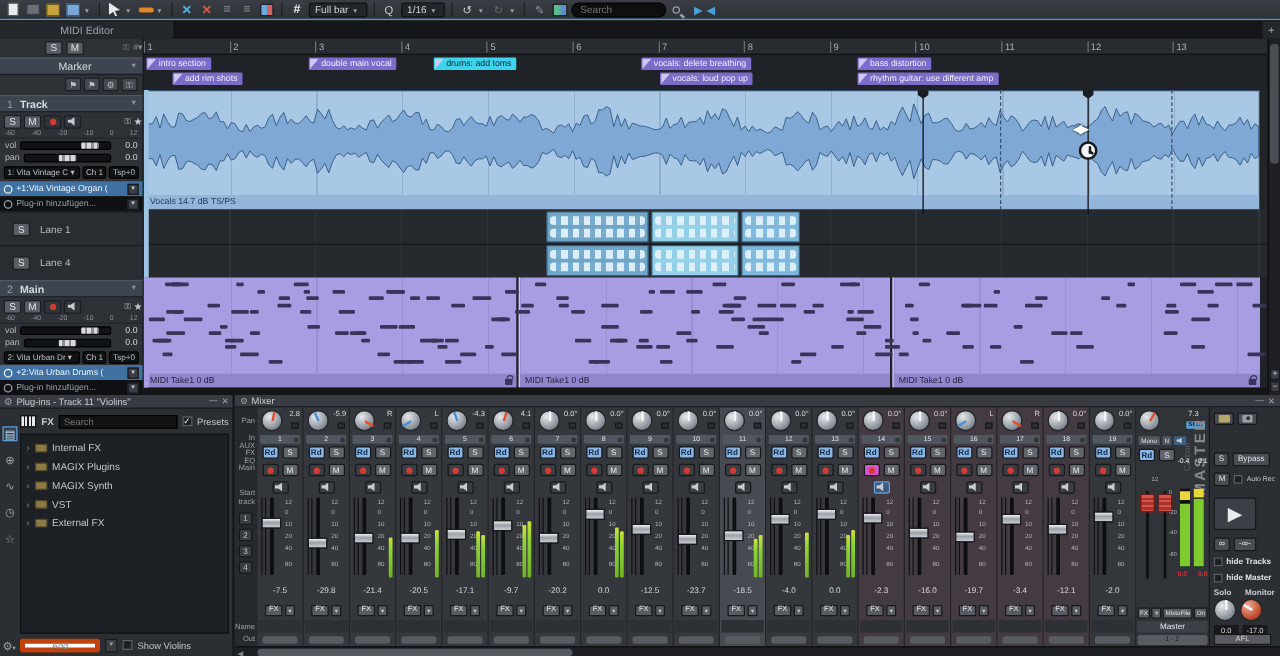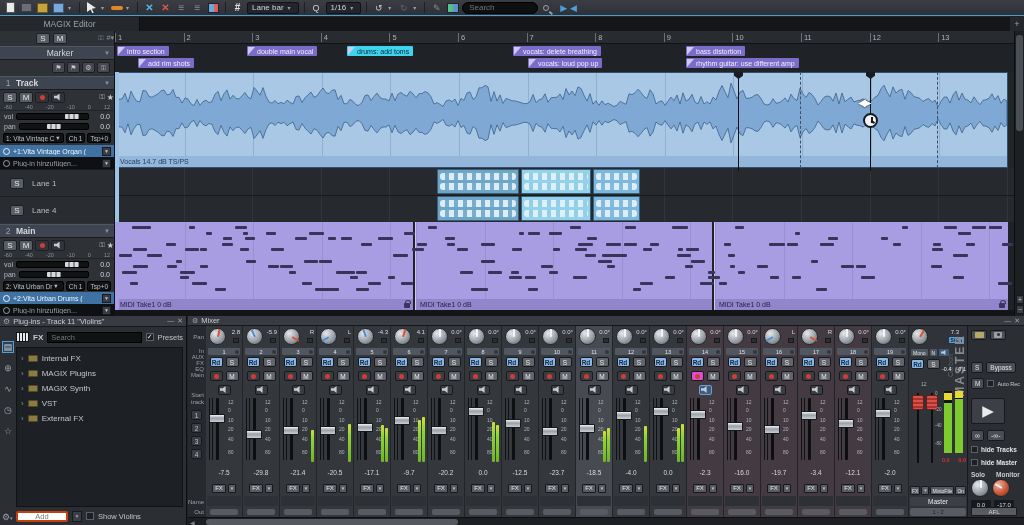--- a/index.html
+++ b/index.html
@@ -139,21 +139,21 @@
   .piano{width:13px;height:10px;background:repeating-linear-gradient(90deg,#e8eaec 0 2px,#17191c 2px 3px);border:1px solid #101214}
   .fxg{font-size:8px;font-weight:bold;color:#c8ccd0}
   .psearch{flex:1;height:11px;background:#101214;border:1px solid #000;color:#6a7077;font-size:7.5px;padding:0 3px}
   .psearch input{background:transparent;border:0;outline:0;color:#9aa0a8;font-size:7.5px;width:100%;font-family:"Liberation Sans",sans-serif}
   .cbx{width:8px;height:8px;background:#1c1f23;border:1px solid #5a6066;display:flex;align-items:center;justify-content:center;color:#e8eaec;font-size:7px;flex:0 0 auto}
   .treebox{position:absolute;left:16px;top:31px;right:3px;bottom:18px;background:#1d2024;border:1px solid #101214;padding-top:3px}
   .tree-item{display:flex;align-items:center;gap:4px;height:15px;padding-left:4px;font-size:8px;color:#c4c8cc}
   .tw{color:#8a9098;font-size:8px}
   .ficon{width:10px;height:7px;background:#8a7a46;border:1px solid #55491f;border-radius:1px}
   .pbottom{position:absolute;left:16px;right:3px;bottom:2px;height:14px;display:flex;align-items:center;gap:4px}
-  .addbtn{width:52px;height:11px;background:#ffffff;border:2px solid #c2410c;color:#787e84;font-size:7.5px;display:flex;align-items:center;justify-content:center;border-radius:2px}
+  .addbtn{width:64px;height:11px;background:#ffffff;border:4px solid #c2410c;color:#787e84;font-size:7.5px;display:flex;align-items:center;justify-content:center;border-radius:2px}
   .adddd{width:10px;height:11px;background:#3a3e44;border:1px solid #17191c;color:#9aa0a8;font-size:5px;display:flex;align-items:center;justify-content:center}
   .pbl{font-size:7.5px;color:#c0c4c8}
 
   
   .mixer{position:absolute;left:188px;top:316px;width:836px;height:209px;background:#26292d}
   .mtitle{height:10px;background:#383c42;display:flex;align-items:center;gap:3px;font-size:7.5px;color:#c8ccd0;padding:0 4px;border-bottom:1px solid #15171a}
   .mlabels{position:absolute;left:0;top:10px;width:18px;bottom:8px;font-size:6px;color:#9aa0a8}
   .mlabels span{position:absolute;right:2px}
   .stbtn{position:absolute;left:3px;width:11px;height:10px;background:#3a3e44;border:1px solid #17191c;color:#c0c4c8;font-size:6.5px;display:flex;align-items:center;justify-content:center;border-radius:2px}
   .chrow{position:absolute;left:18px;top:10px;display:flex}
@@ -272,21 +272,21 @@
     <span class="tico i-x1">✕</span>
     <span class="tico i-x2">✕</span>
     <span class="tico i-list">≡</span>
     <span class="tico i-list">≡</span>
     <span class="tico">
         <span class="i-snap"></span>
       </span>
     <span class="tsep"></span>
     <span class="tico i-grid">#</span>
     <span class="ddbox">
-        <span>Lane bar</span>
+        <span>Full bar</span>
         <span class="caret">▾</span>
       </span>
     <span class="tsep"></span>
     <span class="tico">Q</span>
     <span class="ddbox">
         <span>1/16</span>
         <span class="caret">▾</span>
       </span>
     <span class="tsep"></span>
     <span class="tico">↺</span>
@@ -301,21 +301,21 @@
     <span class="search-pill">
       <input placeholder="Search" style="">
     </span>
     <span class="mag"></span>
     <span class="tr-arrow" style="margin-left:8px">▶</span>
     <span class="tr-arrow">◀</span>
   </div>
 
   <div class="tabbar">
     <div class="tab" style="width:140px;justify-content:center">
-        <span>MAGIX Editor</span>
+        <span>MIDI Editor</span>
       </div>
     <div class="tab-plus">+</div>
   </div>
 
   <div class="track-headers">
     <div class="hrow smrow">
       <span class="sbtn">S</span>
       <span class="sbtn">M</span>
       <span class="gap"></span>
       <span class="mini-ico">⚿</span>

